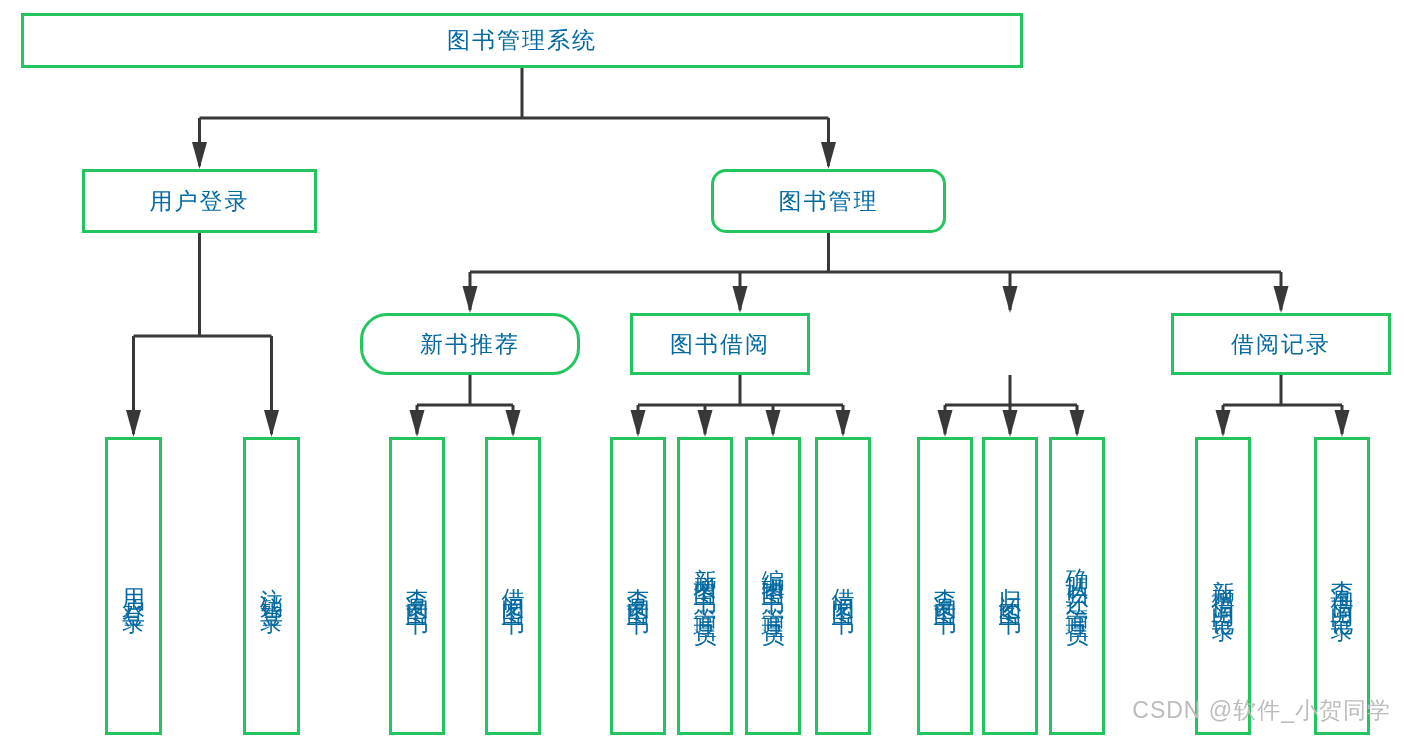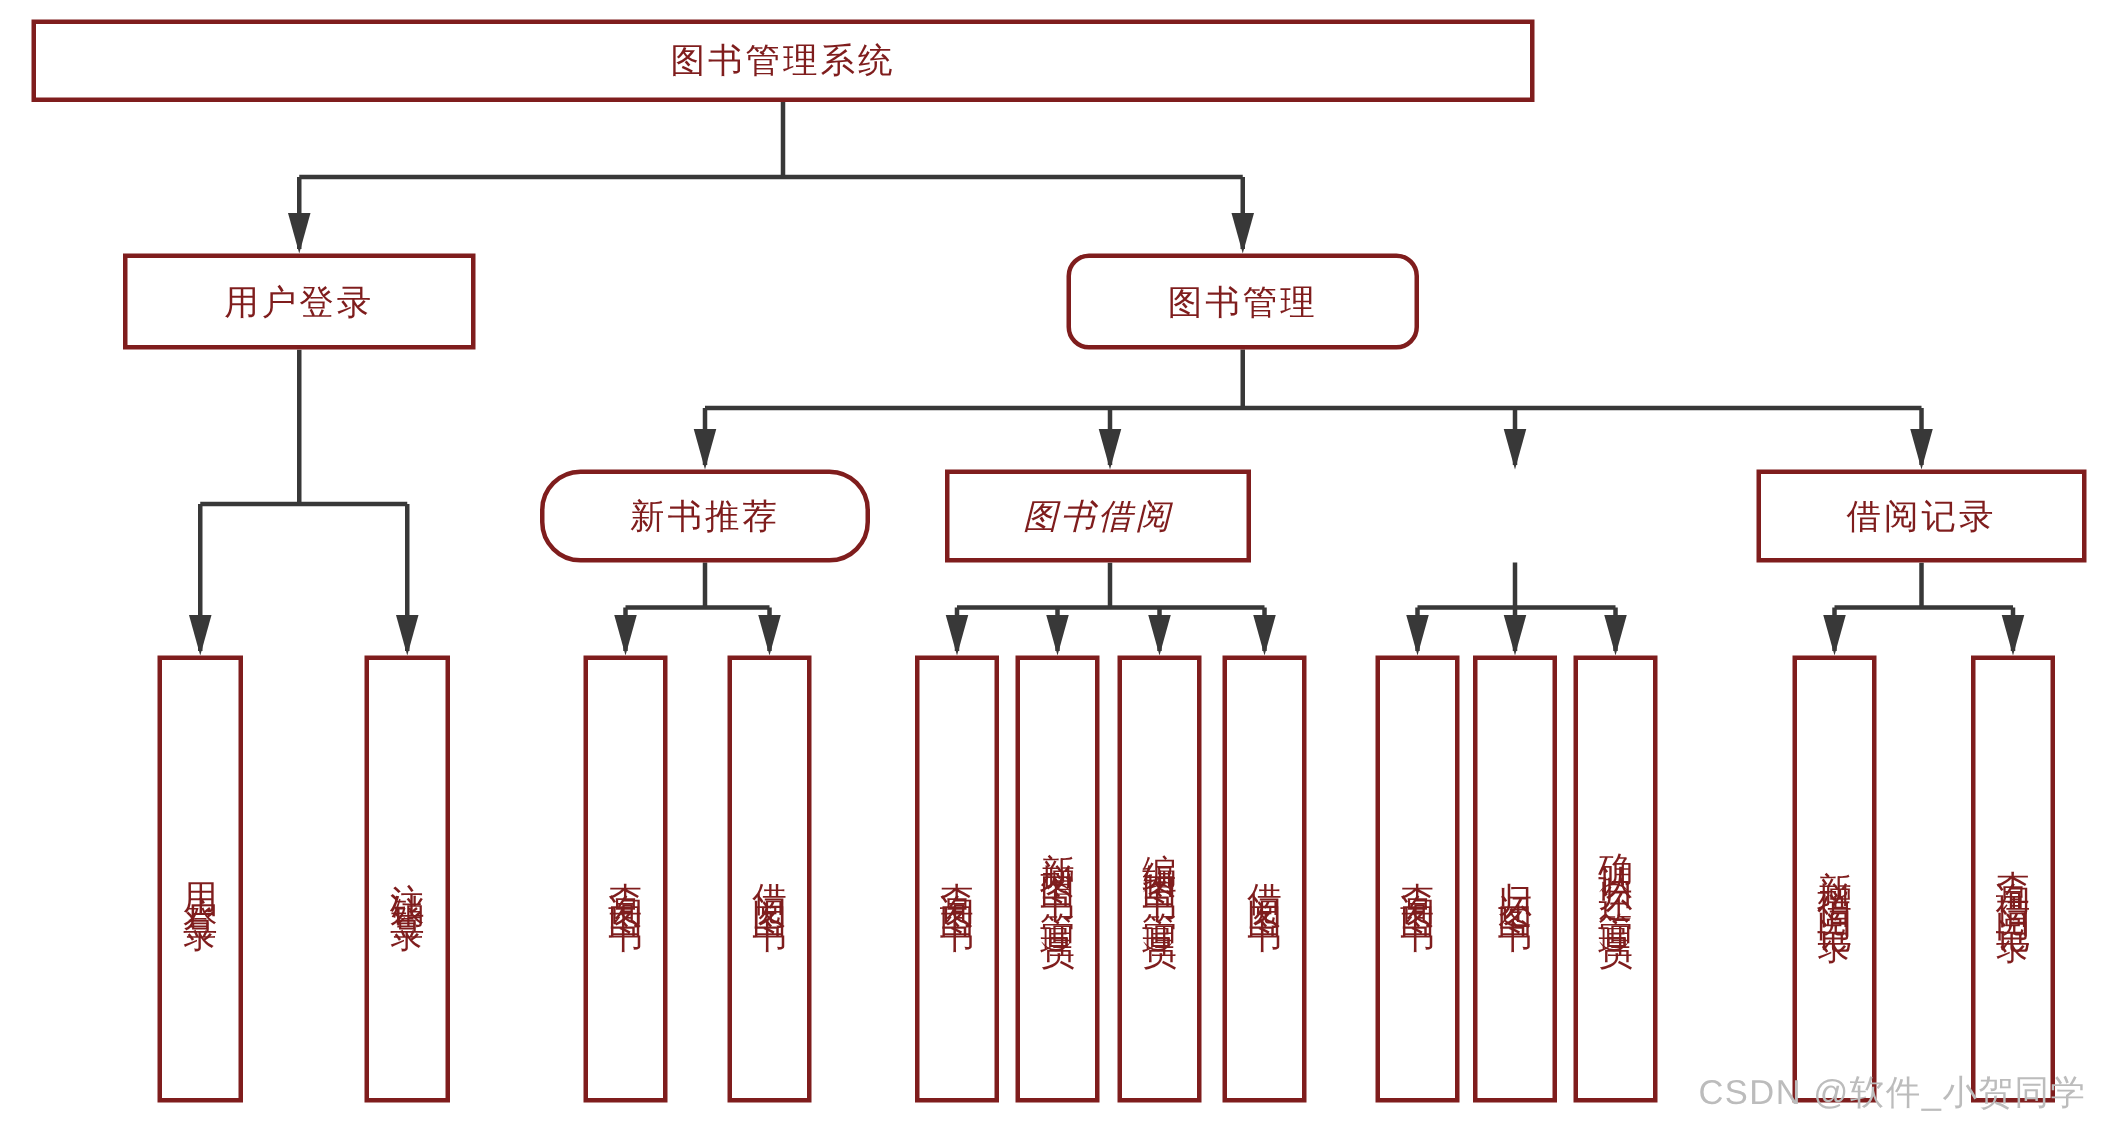--- a/index.html
+++ b/index.html
@@ -3,31 +3,31 @@
 <meta charset="utf-8">
 <style>
   html,body { margin:0; padding:0; background:#ffffff; }
   .canvas {
     position:relative; width:1405px; height:747px; background:#ffffff;
     font-family:"Liberation Sans","DejaVu Sans",sans-serif; overflow:hidden;
   }
   .connectors { position:absolute; left:0; top:0; width:1405px; height:747px; }
   .node {
     position:absolute; box-sizing:border-box;
-    border:3px solid #7f1d1d; background:#ffffff;
+    border:3px solid #22c55e; background:#ffffff;
     display:flex; align-items:center; justify-content:center;
-    color:#7f1d1d;
+    color:#0369a1;
   }
   .h-node .label { font-size:23px; letter-spacing:2px; white-space:nowrap; }
   .v-node .label {
     writing-mode:vertical-rl; text-orientation:mixed;
     font-size:23px; letter-spacing:8px; line-height:1;
   }
   .watermark {
-    position:absolute; right:14px; bottom:3px;
+    position:absolute; right:14px; bottom:21px;
     font-size:23px; color:#bcbcbc; letter-spacing:1px; white-space:nowrap;
   }
 </style>
 </head>
 <body>
 
 <div class="canvas">
 
   <svg class="connectors" viewBox="0 0 1405 747" xmlns="http://www.w3.org/2000/svg" aria-hidden="true">
     <g stroke="#383838" stroke-width="3" fill="none">
@@ -76,21 +76,21 @@
   <div class="node h-node" style="left:82px; top:169px; width:235px; height:64px;">
     <span class="label">用户登录</span>
   </div>
   <div class="node h-node" style="left:711px; top:169px; width:235px; height:64px;border-radius:15px;">
     <span class="label">图书管理</span>
   </div>
 
   <div class="node h-node" style="left:360px; top:313px; width:220px; height:62px;border-radius:27px;">
     <span class="label">新书推荐</span>
   </div>
-  <div class="node h-node" style="left:630px; top:313px; width:204px; height:62px;font-style:italic;">
+  <div class="node h-node" style="left:630px; top:313px; width:180px; height:62px;">
     <span class="label">图书借阅</span>
   </div>
   <div class="node h-node" style="left:1171px; top:313px; width:220px; height:62px;">
     <span class="label">借阅记录</span>
   </div>
 
   <div class="node v-node" style="left:105px; top:437px; width:57px; height:298px;">
     <span class="label">用户登录</span>
   </div>
   <div class="node v-node" style="left:243px; top:437px; width:57px; height:298px;">

